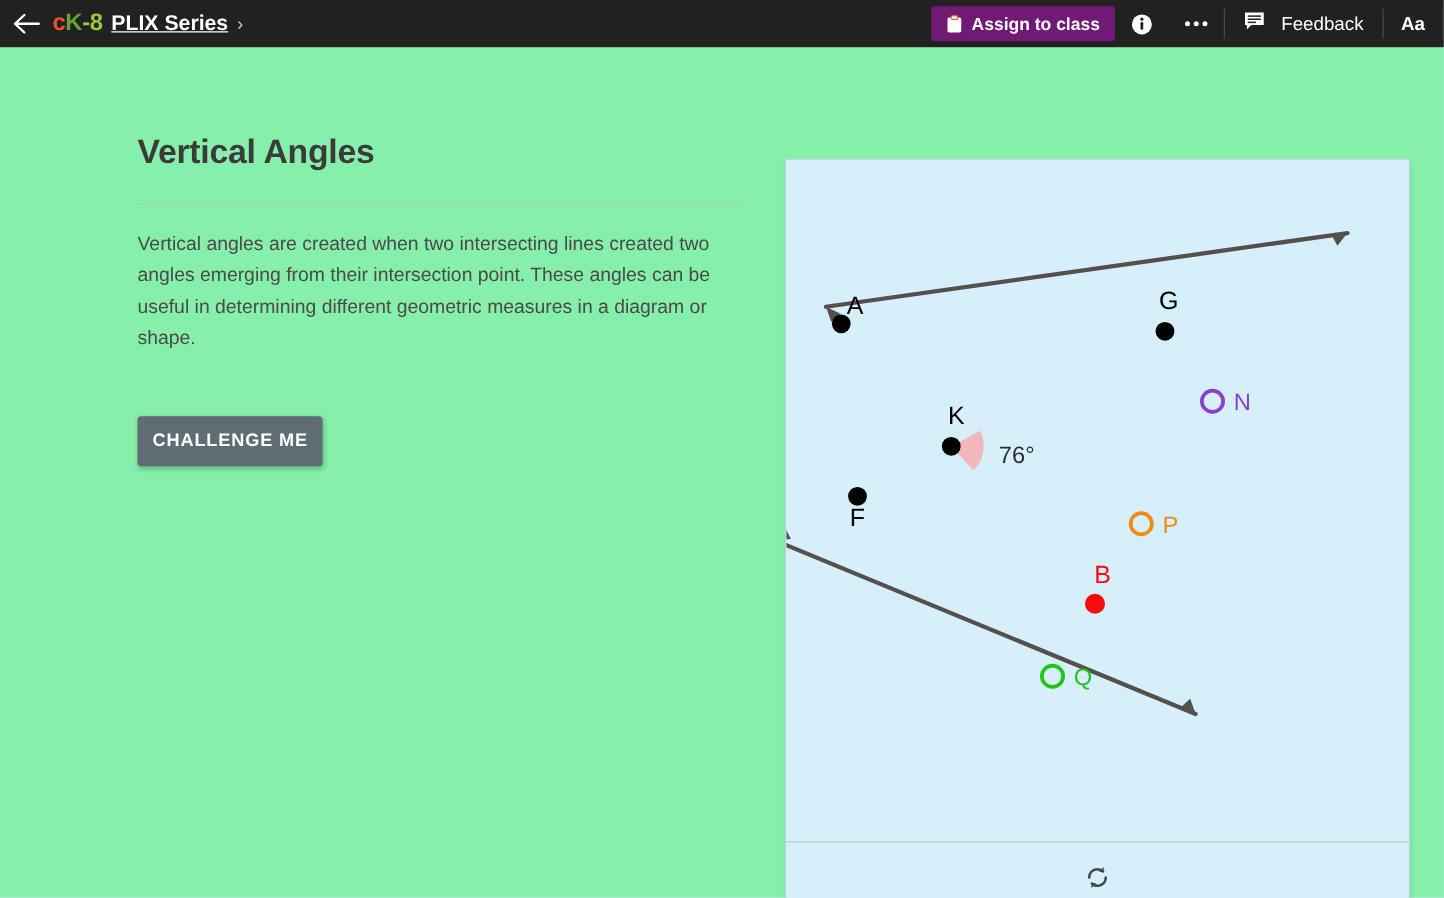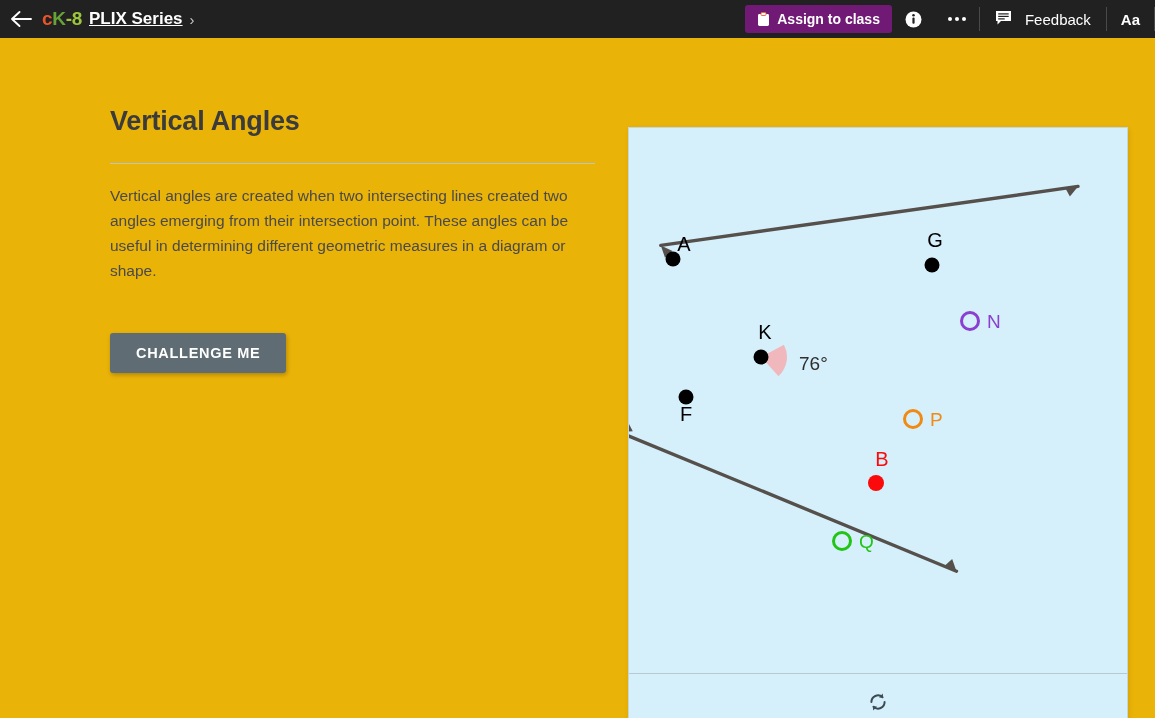--- a/index.html
+++ b/index.html
@@ -80,21 +80,21 @@
   }
   .dots {
     display: flex; align-items: center; gap: 3px;
   }
   .dots i { width: 4px; height: 4px; border-radius: 50%; background: #ffffff; display:block; }
 
   
   .page {
     position: absolute; left: 0; top: 38px;
     width: 1155px; height: 680px;
-    background: #eab308;
+    background: #86efac;
   }
 
   
   .left-col {
     position: absolute; left: 110px; top: 68px; width: 485px;
   }
   .page-title {
     font-size: 27px; color: #3b3b3b; font-weight: bold;
     margin: 0; letter-spacing: -0.2px;
   }
@@ -113,21 +113,21 @@
   .bullets li { padding-left: 6px; }
   .mathit {
     font-family: "Liberation Serif", serif;
     font-style: italic; font-size: 16.5px;
   }
   .challenge-btn {
     margin-top: 34px;
     display: inline-flex; align-items: center; justify-content: center;
     background: #5f6c73; color: #ffffff;
     border: none; border-radius: 3px;
-    height: 40px; padding: 0 26px;
+    height: 40px; padding: 0 12px;
     font-size: 14.5px; font-weight: bold; letter-spacing: 0.7px;
     font-family: "Liberation Sans", sans-serif;
     cursor: pointer;
     box-shadow: 1px 2px 4px rgba(0,0,0,0.25);
   }
 
   
   .panel {
     position: absolute; left: 628px; top: 89px;
     width: 500px; height: 604px;

